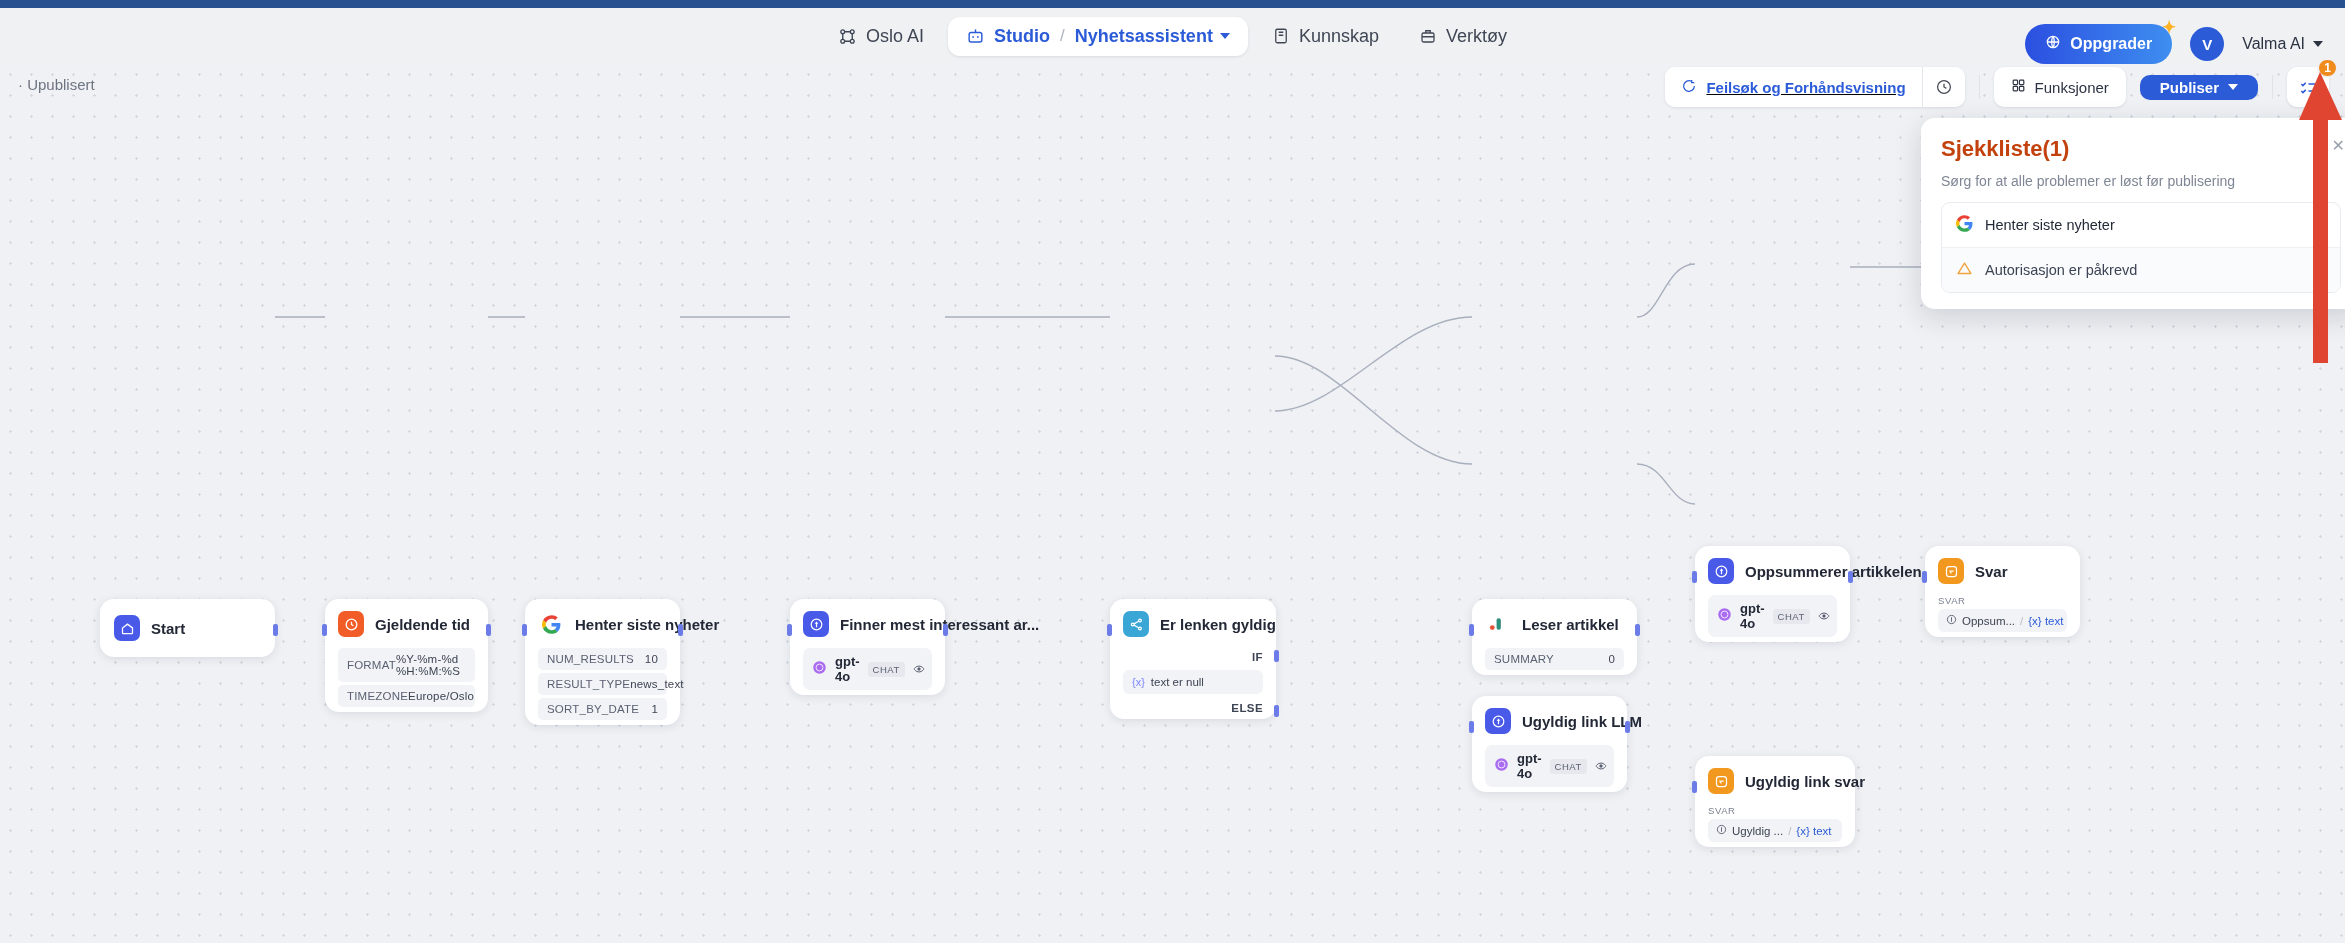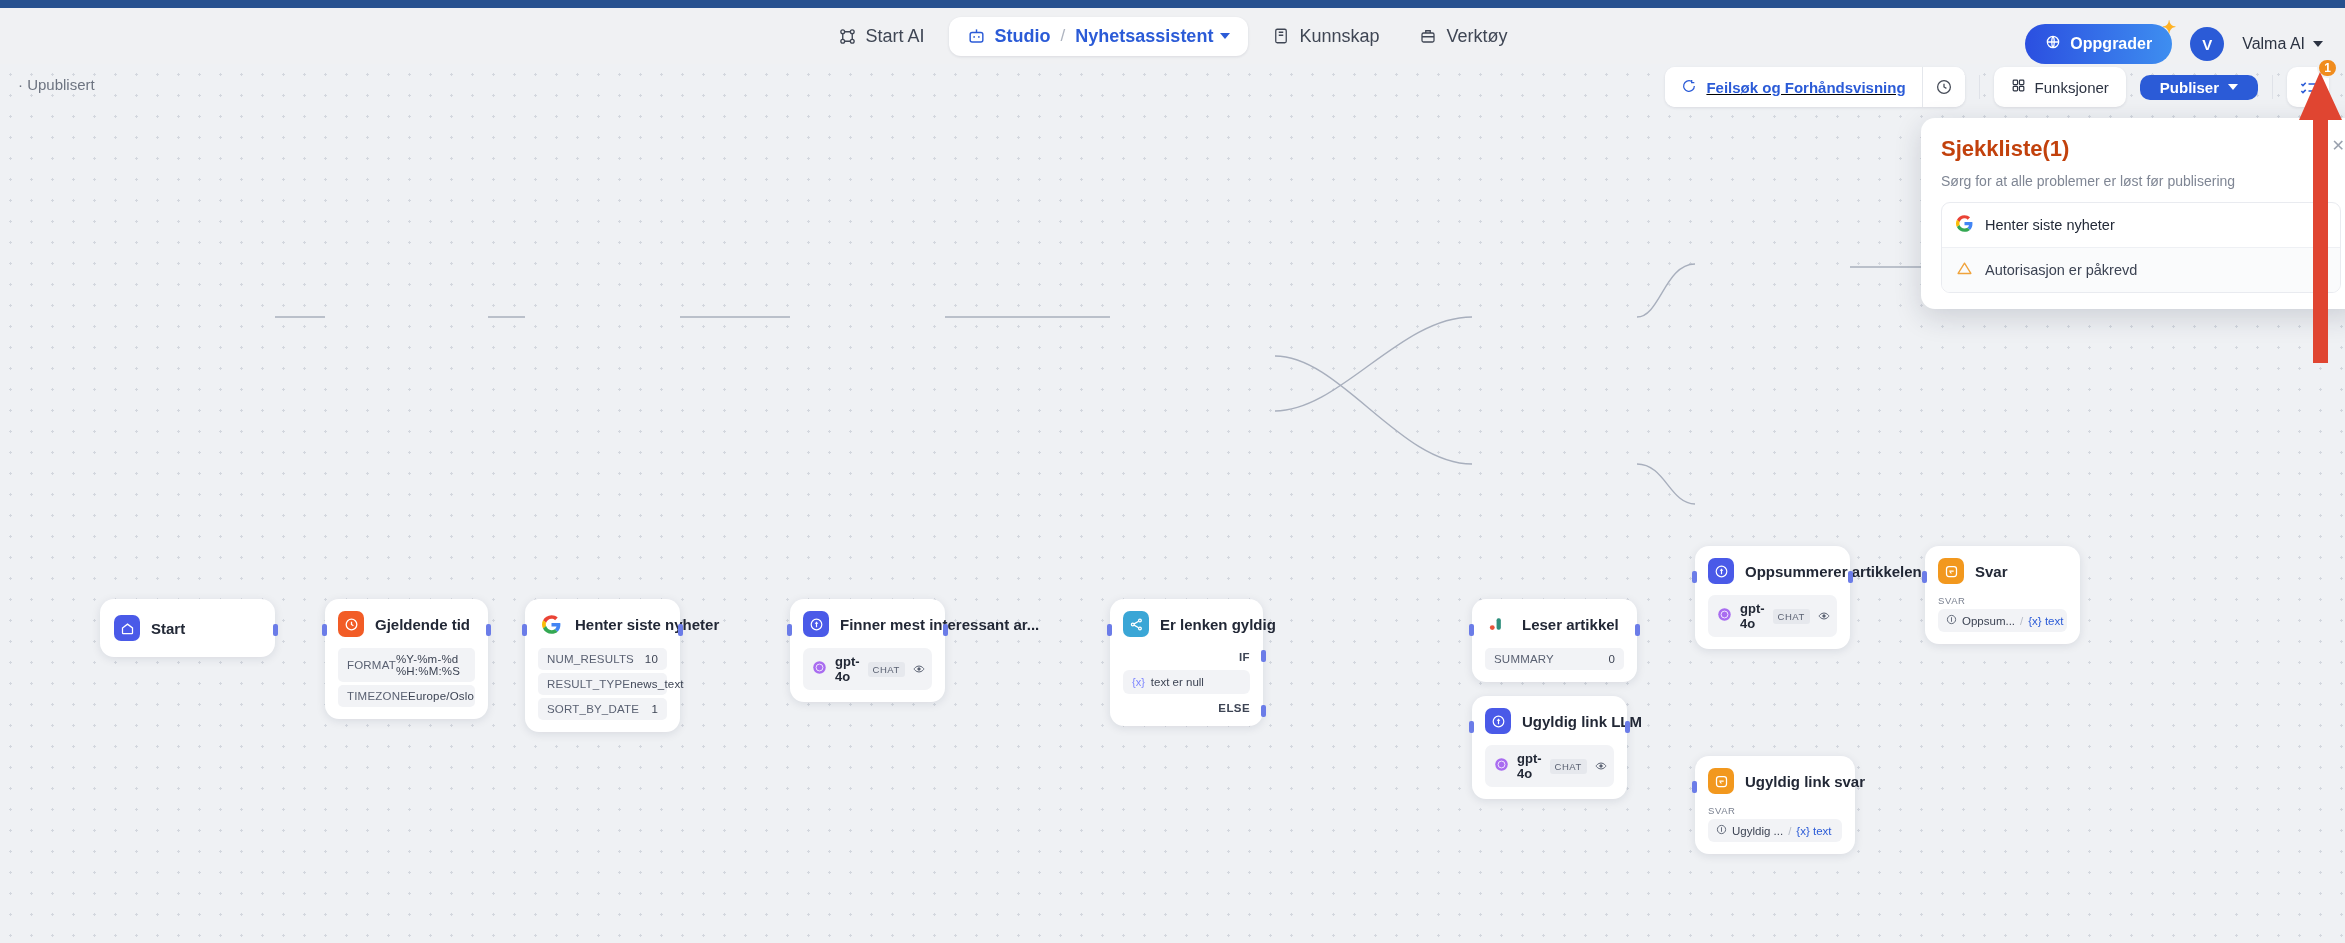--- a/index.html
+++ b/index.html
@@ -117,21 +117,21 @@
     background-image: radial-gradient(#d3d7de 1.1px, transparent 1.1px);
     background-size: 21px 21px;
     overflow:hidden;
   }
   svg.edges { position:absolute; left:0; top:0; width:2345px; height:879px; pointer-events:none; }
 
   
   .node {
     position:absolute; background:#fff; border-radius:14px;
     box-shadow: 0 2px 10px rgba(23,33,57,.10);
-    padding: 12px 13px 12px 13px;
+    padding: 12px 13px 5px 13px;
   }
   .node-head { display:flex; align-items:center; gap:11px; }
   .node-title { font-size:15px; font-weight:600; color:#222836; white-space:nowrap; }
   .nico { width:26px; height:26px; border-radius:7px; display:flex; align-items:center; justify-content:center; flex:0 0 auto;}
   .nico.blue { background:#4a5ae8; }
   .nico.orange { background:#f25c26; }
   .nico.amber { background:#f2981e; }
   .nico.white { background:#fff; }
   .nico.teal { background:#3aa6d6; }
   .nico.indigo { background:#4a5ae8; }
@@ -219,21 +219,21 @@
       <div class="nav-item">
         <span>
           <svg width="19" height="19" viewBox="0 0 24 24" fill="none" stroke="#3f4654" stroke-width="1.7">
             <circle cx="6" cy="6" r="2.4"></circle>
               <circle cx="18" cy="6" r="2.4"></circle>
             <circle cx="6" cy="18" r="2.4"></circle>
               <circle cx="18" cy="18" r="2.4"></circle>
             <path d="M8.4 6h7.2M6 8.4v7.2M18 8.4v7.2M8.4 18h7.2"></path>
           </svg>
         </span>
-        <span>Start AI</span>
+        <span>Oslo AI</span>
       </div>
 
       <div class="nav-item active-wrap">
         <span class="studio-link">
           <span>
             <svg width="19" height="19" viewBox="0 0 24 24" fill="none" stroke="#2b5bd7" stroke-width="1.8">
               <rect x="4" y="7" width="16" height="12" rx="2.5"></rect>
               <path d="M12 3v4"></path>
                 <circle cx="9" cy="12.5" r="1.1" fill="#2b5bd7" stroke="none"></circle>
               <circle cx="15" cy="12.5" r="1.1" fill="#2b5bd7" stroke="none"></circle>
@@ -406,21 +406,21 @@
           <svg width="12" height="12" viewBox="0 0 24 24" fill="none" stroke="#5a6172" stroke-width="2">
               <path d="M2 12s3.8-6 10-6 10 6 10 6-3.8 6-10 6-10-6-10-6z"></path>
               <circle cx="12" cy="12" r="2.4" fill="#5a6172"></circle>
             </svg>
         </span>
       </div>
       <div class="port" style="left:-3px; top:25px;"></div>
       <div class="port" style="right:-3px; top:25px;"></div>
     </div>
 
-    <div class="node" style="left:1110px; top:535px; width:153px;">
+    <div class="node" style="left:1110px; top:535px; width:166px;">
       <div class="node-head">
         <div class="nico teal">
           <svg width="15" height="15" viewBox="0 0 24 24" fill="none" stroke="#fff" stroke-width="2">
             <circle cx="17.5" cy="5.5" r="2.2"></circle>
               <circle cx="17.5" cy="18.5" r="2.2"></circle>
               <circle cx="6" cy="12" r="2.2"></circle>
             <path d="M8.1 11l7.3-4.3M8.1 13l7.3 4.3"></path>
           </svg>
         </div>
         <div class="node-title">Er lenken gyldig</div>

